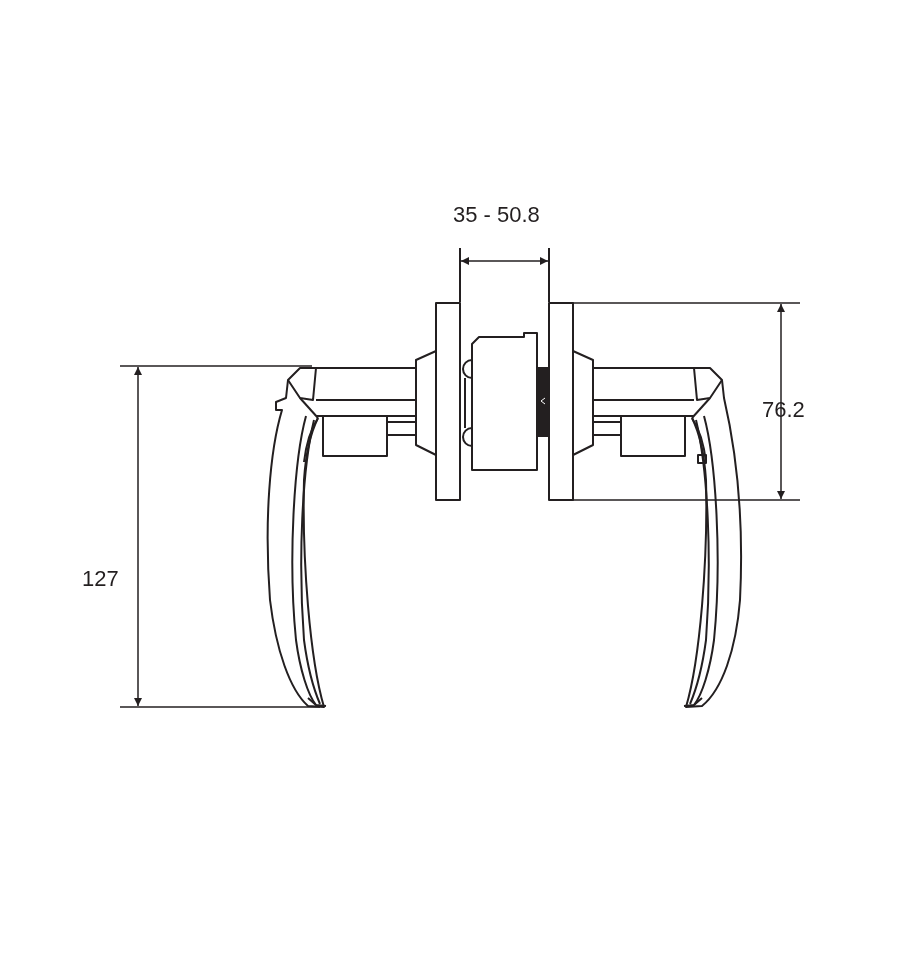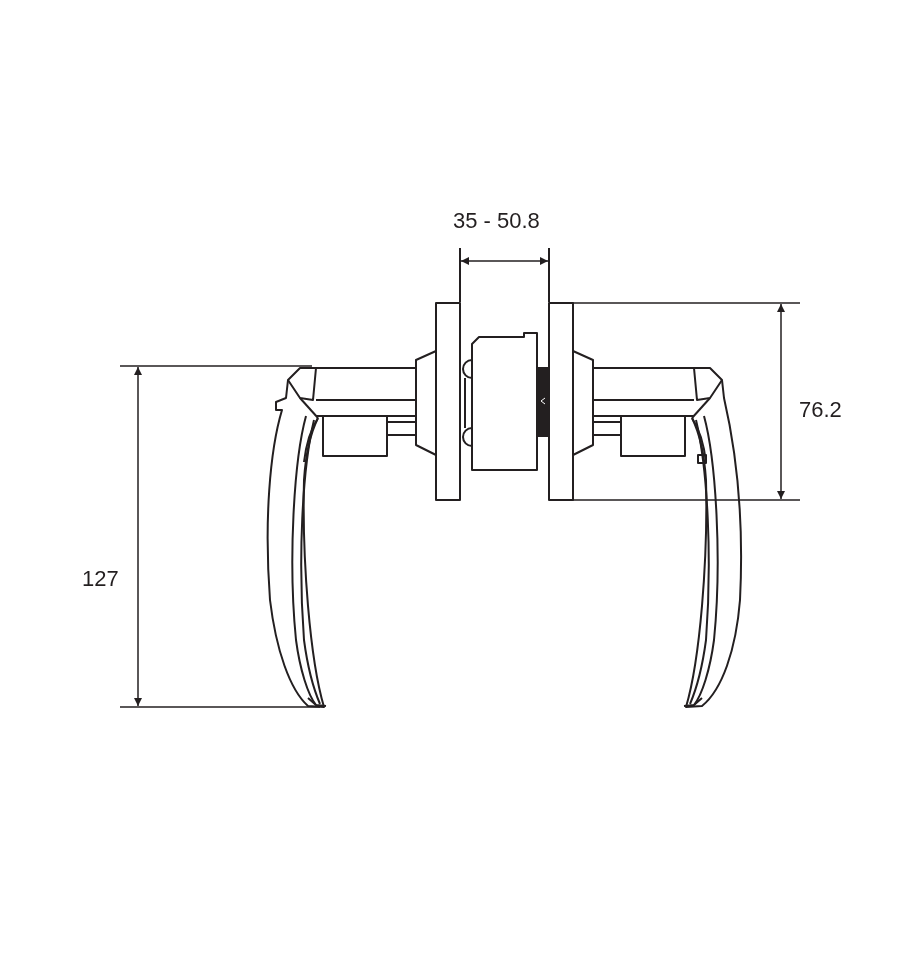--- a/index.html
+++ b/index.html
@@ -87,15 +87,15 @@
     </g>
 
     <g>
       <line x1="120" y1="366" x2="312" y2="366" stroke-width="1.5"></line>
       <line x1="120" y1="707" x2="320" y2="707" stroke-width="1.5"></line>
       <line x1="138" y1="367" x2="138" y2="706" stroke-width="1.5" marker-start="url(#arr)" marker-end="url(#arr)"></line>
     </g>
   </g>
 </svg>
 
-<div class="lbl" style="left:453px; top:210px;">35 - 50.8</div>
-<div class="lbl" style="left:799px; top:399px;">76.2</div>
+<div class="lbl" style="left:453px; top:204px;">35 - 50.8</div>
+<div class="lbl" style="left:762px; top:399px;">76.2</div>
 <div class="lbl" style="left:82px; top:568px;">127</div>
 
 </body></html>

